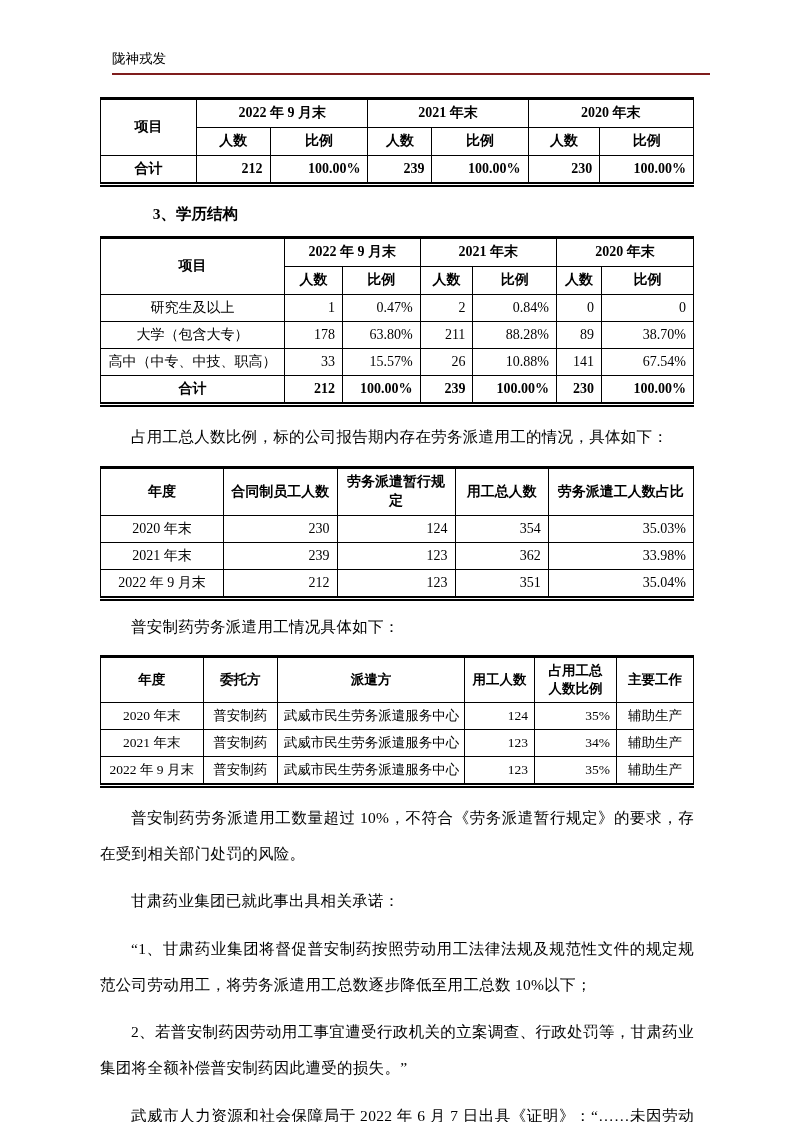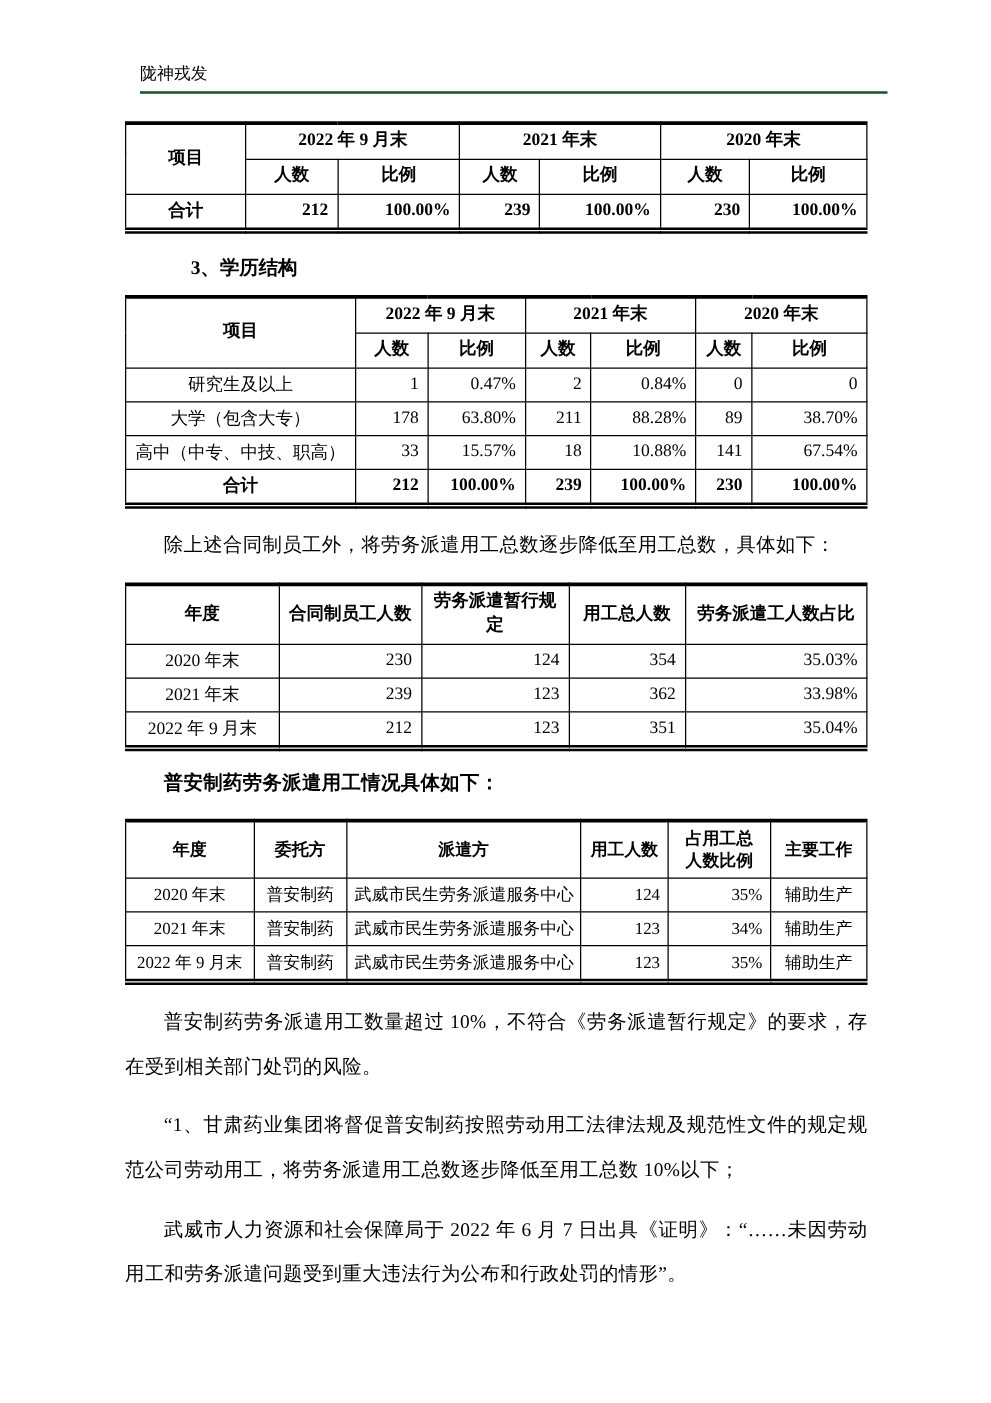--- a/index.html
+++ b/index.html
@@ -5,21 +5,21 @@
   html,body { margin:0; padding:0; background:#fff; }
   body {
     width:793px; height:1122px; overflow:hidden; color:#000;
     font-family:"Liberation Serif","DejaVu Serif",serif;
   }
   .page { box-sizing:border-box; width:793px; height:1122px; padding:50px 99px 0 100px; }
 
   
   .doc-header {
     display:flex; justify-content:space-between; align-items:flex-end;
-    margin:0 -16px 0 12px; padding-bottom:5px; border-bottom:2px solid #14532d;
+    margin:0 -16px 0 12px; padding-bottom:5px; border-bottom:2px solid #7f1d1d;
     font-size:13.5px;
   }
 
   
   table {
     width:100%; border-collapse:collapse; table-layout:fixed;
     border-top:3px solid #000; border-bottom:5px double #000;
     font-size:14px; margin:0;
   }
   th, td { border:1px solid #000; padding:4px 7px; overflow:hidden; }
@@ -34,21 +34,21 @@
   .tbl-3 { margin-top:6px; }
   .tbl-4 { margin-top:8px; font-size:13.5px; }
   .tbl-4 td { white-space:nowrap; padding:4px 6px; }
 
   .section-heading { font-size:15.5px; font-weight:bold; text-indent:3.4em; margin:17px 0 11px 0; }
 
   .para {
     font-size:15.5px; line-height:2.3; text-align:justify; text-indent:2em;
     margin:12px 0; letter-spacing:0.3px;
   }
-  .para.tight { margin:8px 0 10px 0;font-weight:bold; }
+  .para.tight { margin:8px 0 10px 0; }
 </style>
 </head>
 <body>
 
 <div class="page">
 
   <div class="doc-header">
     <span>陇神戎发</span>
   </div>
 
@@ -135,38 +135,38 @@
           <td class="r">63.80%</td>
           <td class="r">211</td>
           <td class="r">88.28%</td>
           <td class="r">89</td>
           <td class="r">38.70%</td>
         </tr>
         <tr>
           <td class="l">高中（中专、中技、职高）</td>
           <td class="r">33</td>
           <td class="r">15.57%</td>
-          <td class="r">18</td>
+          <td class="r">26</td>
           <td class="r">10.88%</td>
           <td class="r">141</td>
           <td class="r">67.54%</td>
         </tr>
         <tr class="bold">
           <td class="l">合计</td>
           <td class="r">212</td>
           <td class="r">100.00%</td>
           <td class="r">239</td>
           <td class="r">100.00%</td>
           <td class="r">230</td>
           <td class="r">100.00%</td>
         </tr>
       </tbody>
   </table>
 
-  <p class="para">除上述合同制员工外，将劳务派遣用工总数逐步降低至用工总数，具体如下：</p>
+  <p class="para">占用工总人数比例，标的公司报告期内存在劳务派遣用工的情况，具体如下：</p>
 
   <table class="tbl-3">
     <colgroup>
       <col style="width:20.7%">
         <col style="width:19.2%">
         <col style="width:19.9%">
       <col style="width:15.7%">
         <col style="width:24.5%">
     </colgroup>
     <thead>
@@ -246,16 +246,18 @@
           <td class="c">普安制药</td>
           <td class="c">武威市民生劳务派遣服务中心</td>
           <td class="r">123</td>
           <td class="r">35%</td>
           <td class="c">辅助生产</td>
         </tr>
       </tbody>
   </table>
 
   <p class="para">普安制药劳务派遣用工数量超过 10%，不符合《劳务派遣暂行规定》的要求，存在受到相关部门处罚的风险。</p>
+  <p class="para">甘肃药业集团已就此事出具相关承诺：</p>
   <p class="para">“1、甘肃药业集团将督促普安制药按照劳动用工法律法规及规范性文件的规定规范公司劳动用工，将劳务派遣用工总数逐步降低至用工总数 10%以下；</p>
+  <p class="para">2、若普安制药因劳动用工事宜遭受行政机关的立案调查、行政处罚等，甘肃药业集团将全额补偿普安制药因此遭受的损失。”</p>
   <p class="para">武威市人力资源和社会保障局于 2022 年 6 月 7 日出具《证明》：“……未因劳动用工和劳务派遣问题受到重大违法行为公布和行政处罚的情形”。</p>
 
 </div>
 
 </body></html>

